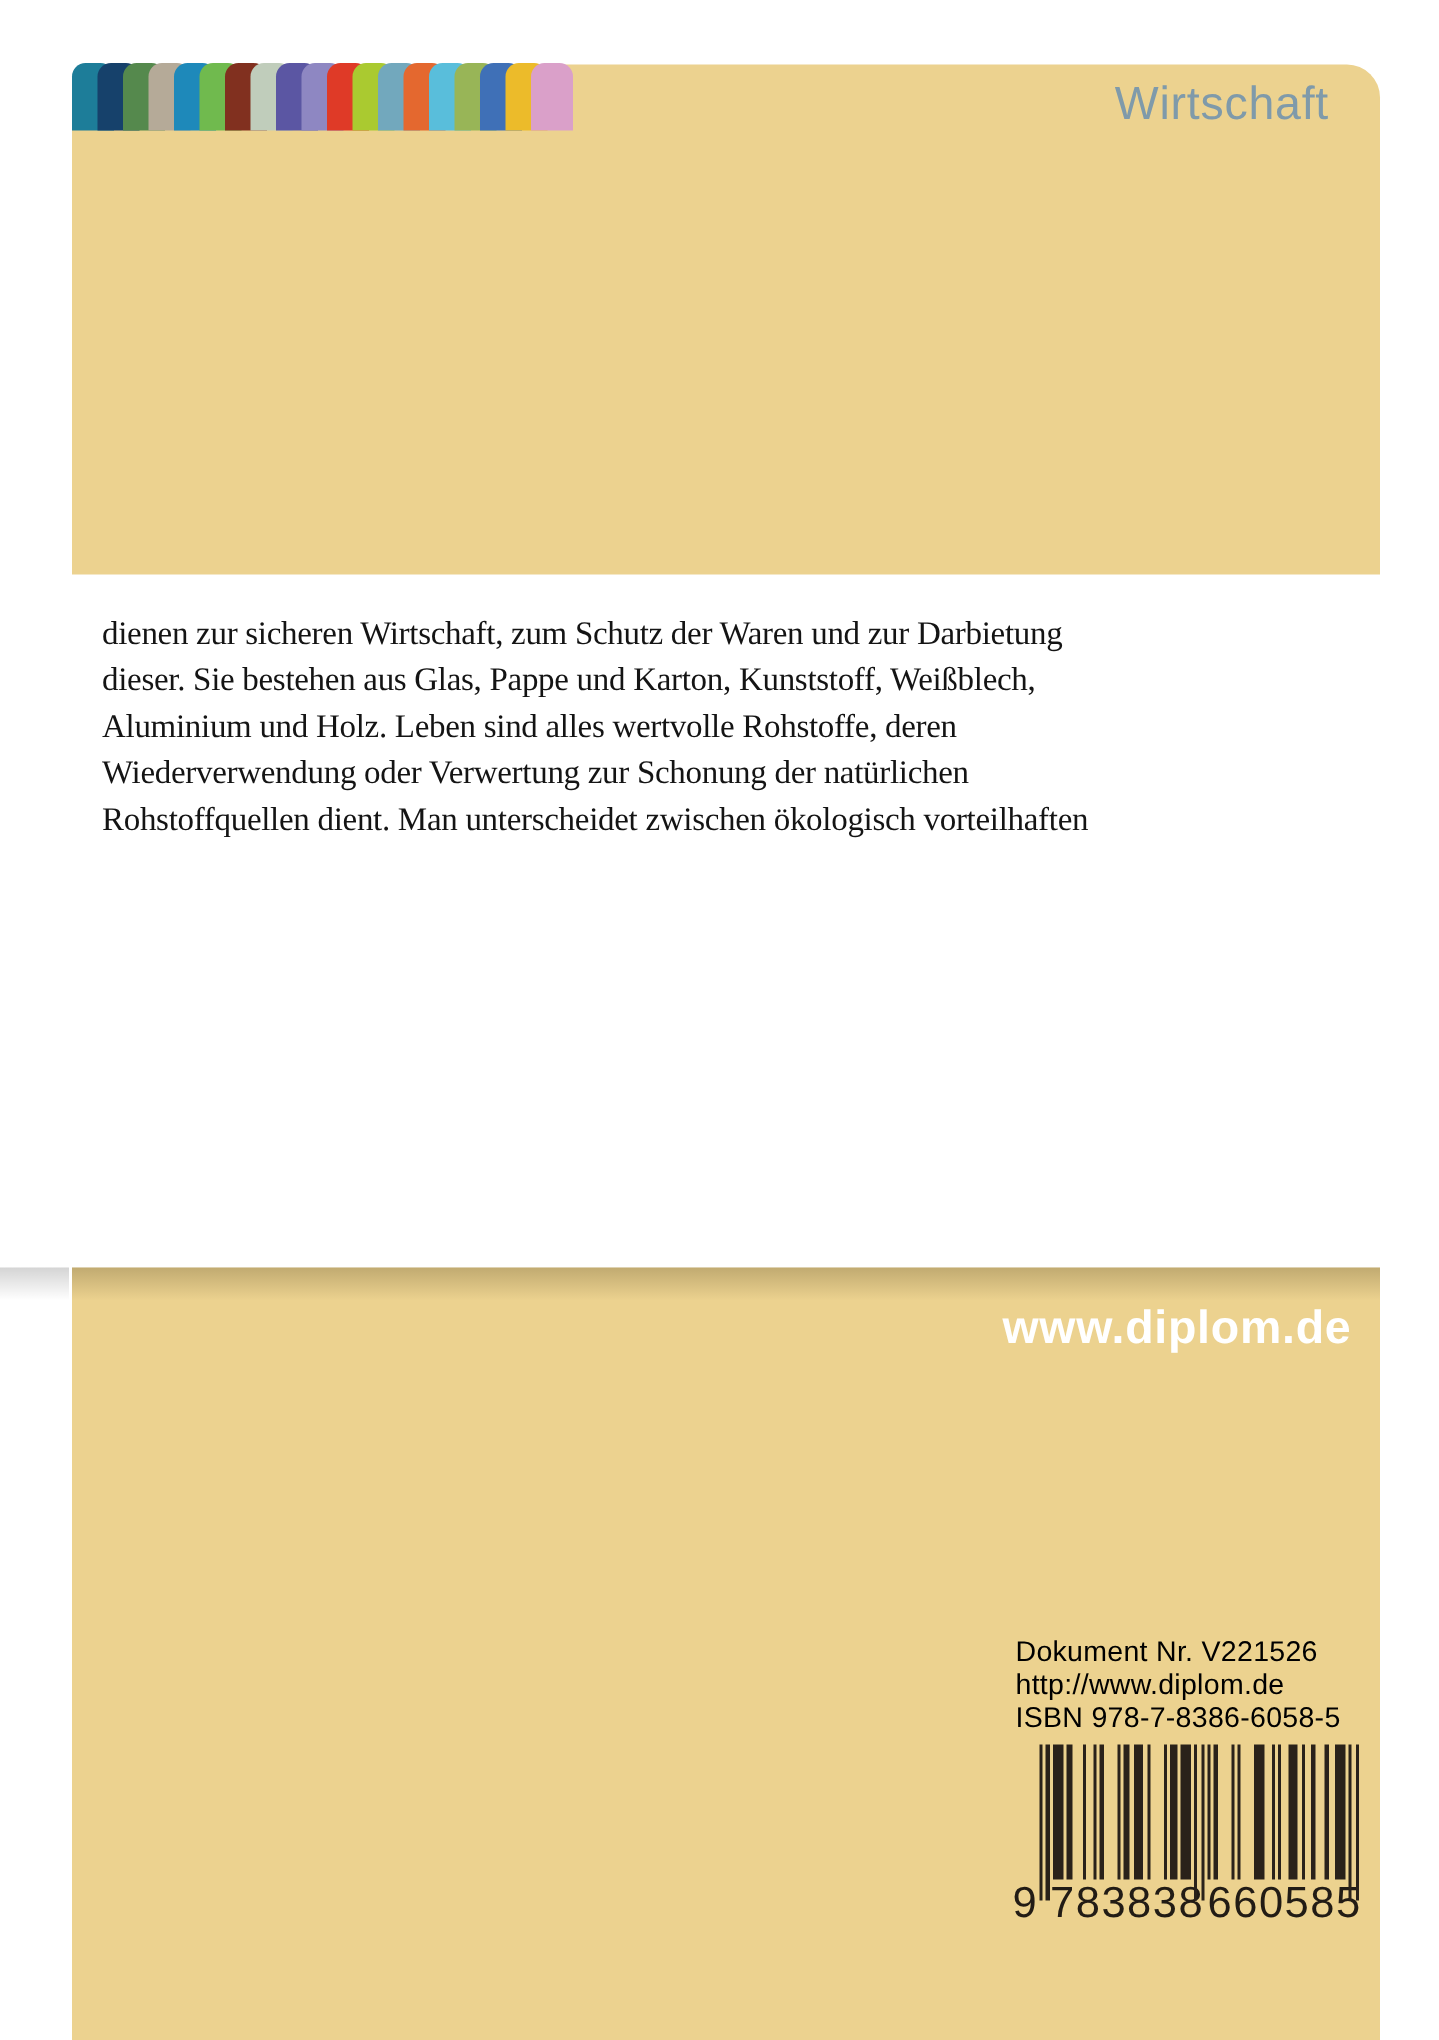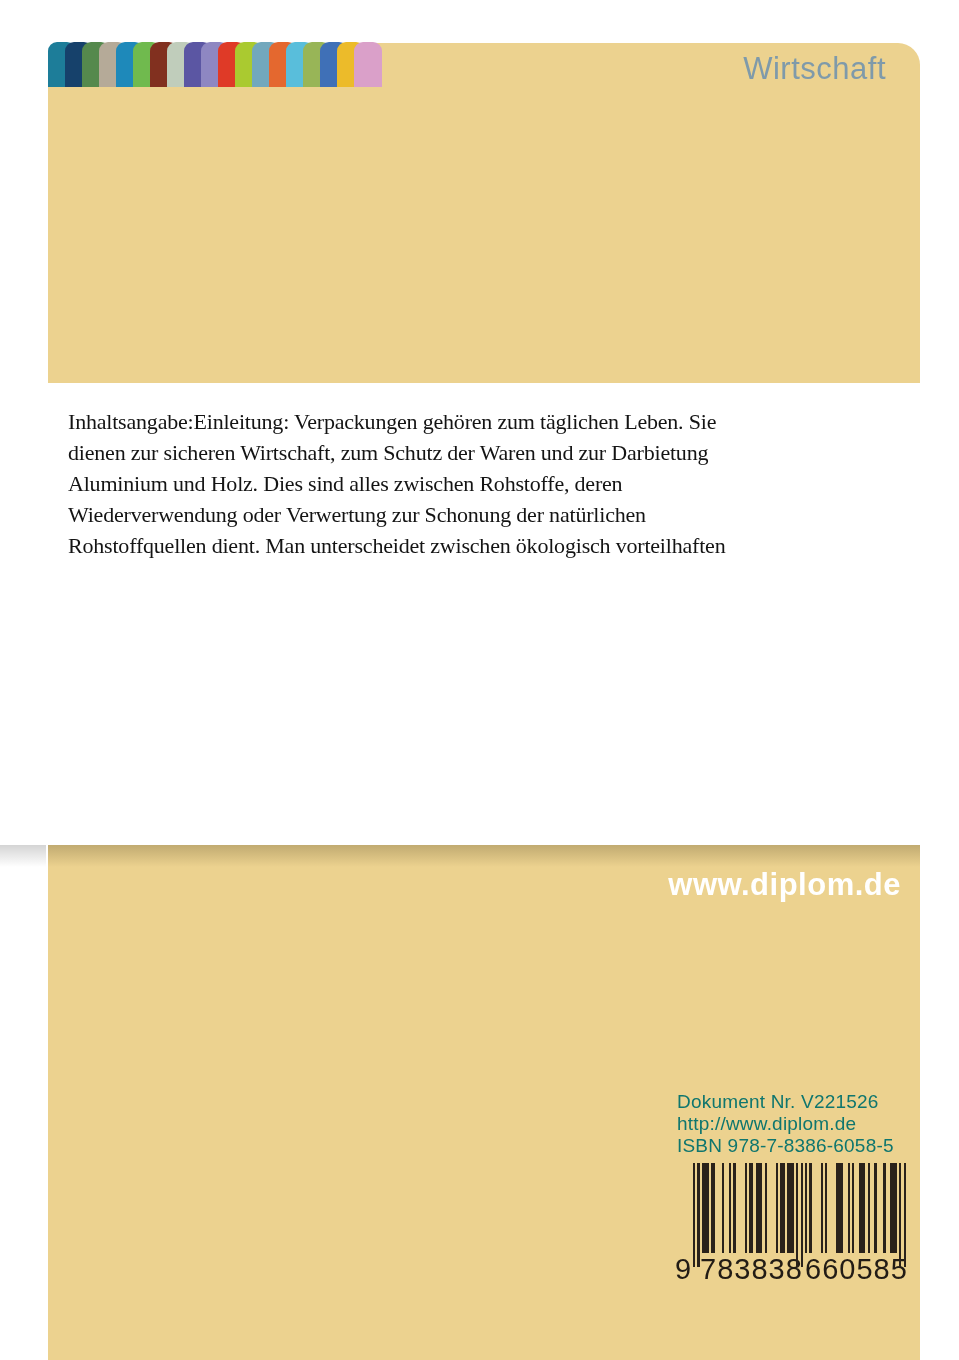--- a/index.html
+++ b/index.html
@@ -59,21 +59,21 @@
   }
   .site-label {
     position: absolute; top: 22px; right: 19px;
     font-size: 31px; font-weight: bold; color: #ffffff;
     letter-spacing: 0.5px;
   }
 
   
   .doc-info {
     position: absolute; left: 629px; top: 246px;
-    font-size: 19px; line-height: 22px; color: #0f766e;
+    font-size: 19px; line-height: 22px; color: #000000;
     letter-spacing: 0.2px;
   }
 
   
   .barcode {
     position: absolute; left: 645px; top: 318px;
     width: 214px; height: 135px;
   }
   .barcode .bar {
     position: absolute; top: 0; background: #2a221a;
@@ -111,23 +111,23 @@
         <div class="stripe-tab" style="left: 238px; z-index: 15; background: rgb(89, 190, 219);"></div>
         <div class="stripe-tab" style="left: 255px; z-index: 16; background: rgb(152, 181, 87);"></div>
         <div class="stripe-tab" style="left: 272px; z-index: 17; background: rgb(63, 112, 183);"></div>
         <div class="stripe-tab" style="left: 289px; z-index: 18; background: rgb(236, 187, 42);"></div>
         <div class="stripe-tab" style="left: 306px; z-index: 19; background: rgb(218, 160, 201);"></div>
       </div>
     <div class="category-label">Wirtschaft</div>
   </section>
 
   <section class="synopsis">
-      <div class="line">Inhaltsangabe:Einleitung: Verpackungen gehören zum täglichen Leben. Sie</div>
       <div class="line">dienen zur sicheren Wirtschaft, zum Schutz der Waren und zur Darbietung</div>
-      <div class="line">Aluminium und Holz. Dies sind alles zwischen Rohstoffe, deren</div>
+      <div class="line">dieser. Sie bestehen aus Glas, Pappe und Karton, Kunststoff, Weißblech,</div>
+      <div class="line">Aluminium und Holz. Leben sind alles wertvolle Rohstoffe, deren</div>
       <div class="line">Wiederverwendung oder Verwertung zur Schonung der natürlichen</div>
       <div class="line">Rohstoffquellen dient. Man unterscheidet zwischen ökologisch vorteilhaften</div>
     </section>
 
   <div class="edge-shadow"></div>
 
   <section class="bottom-panel">
     <div class="site-label">www.diplom.de</div>
 
     <div class="doc-info">

